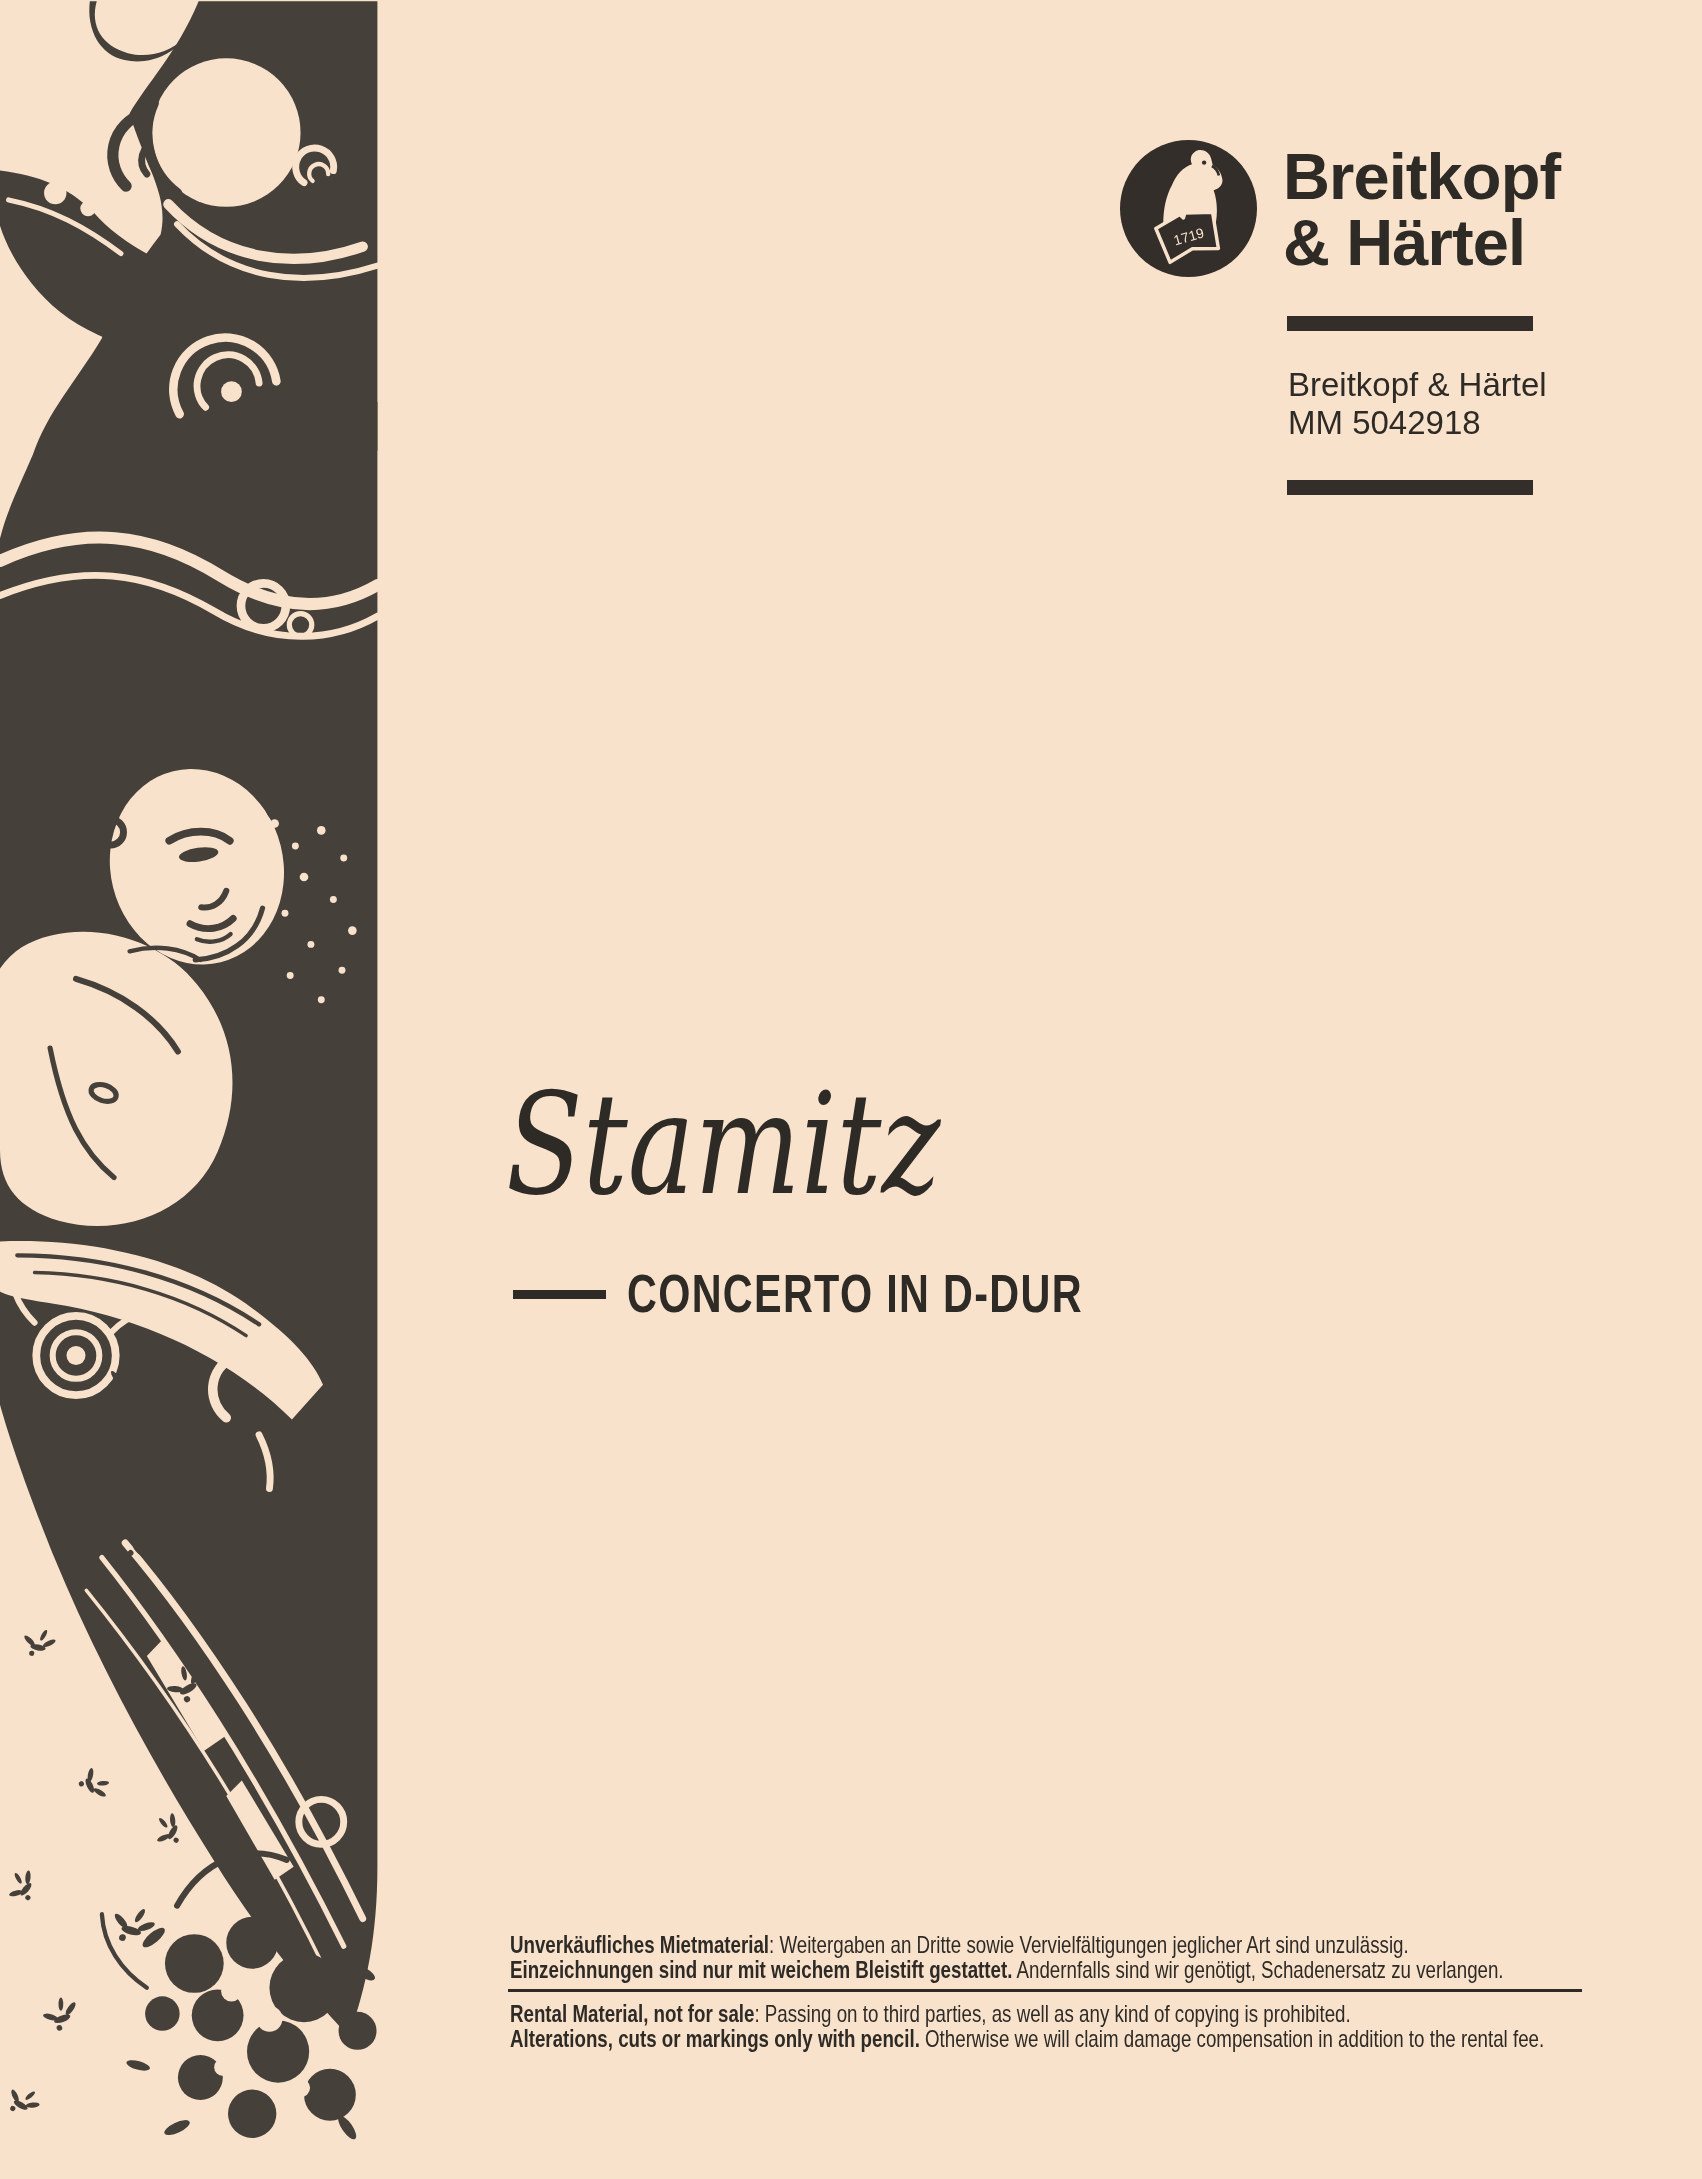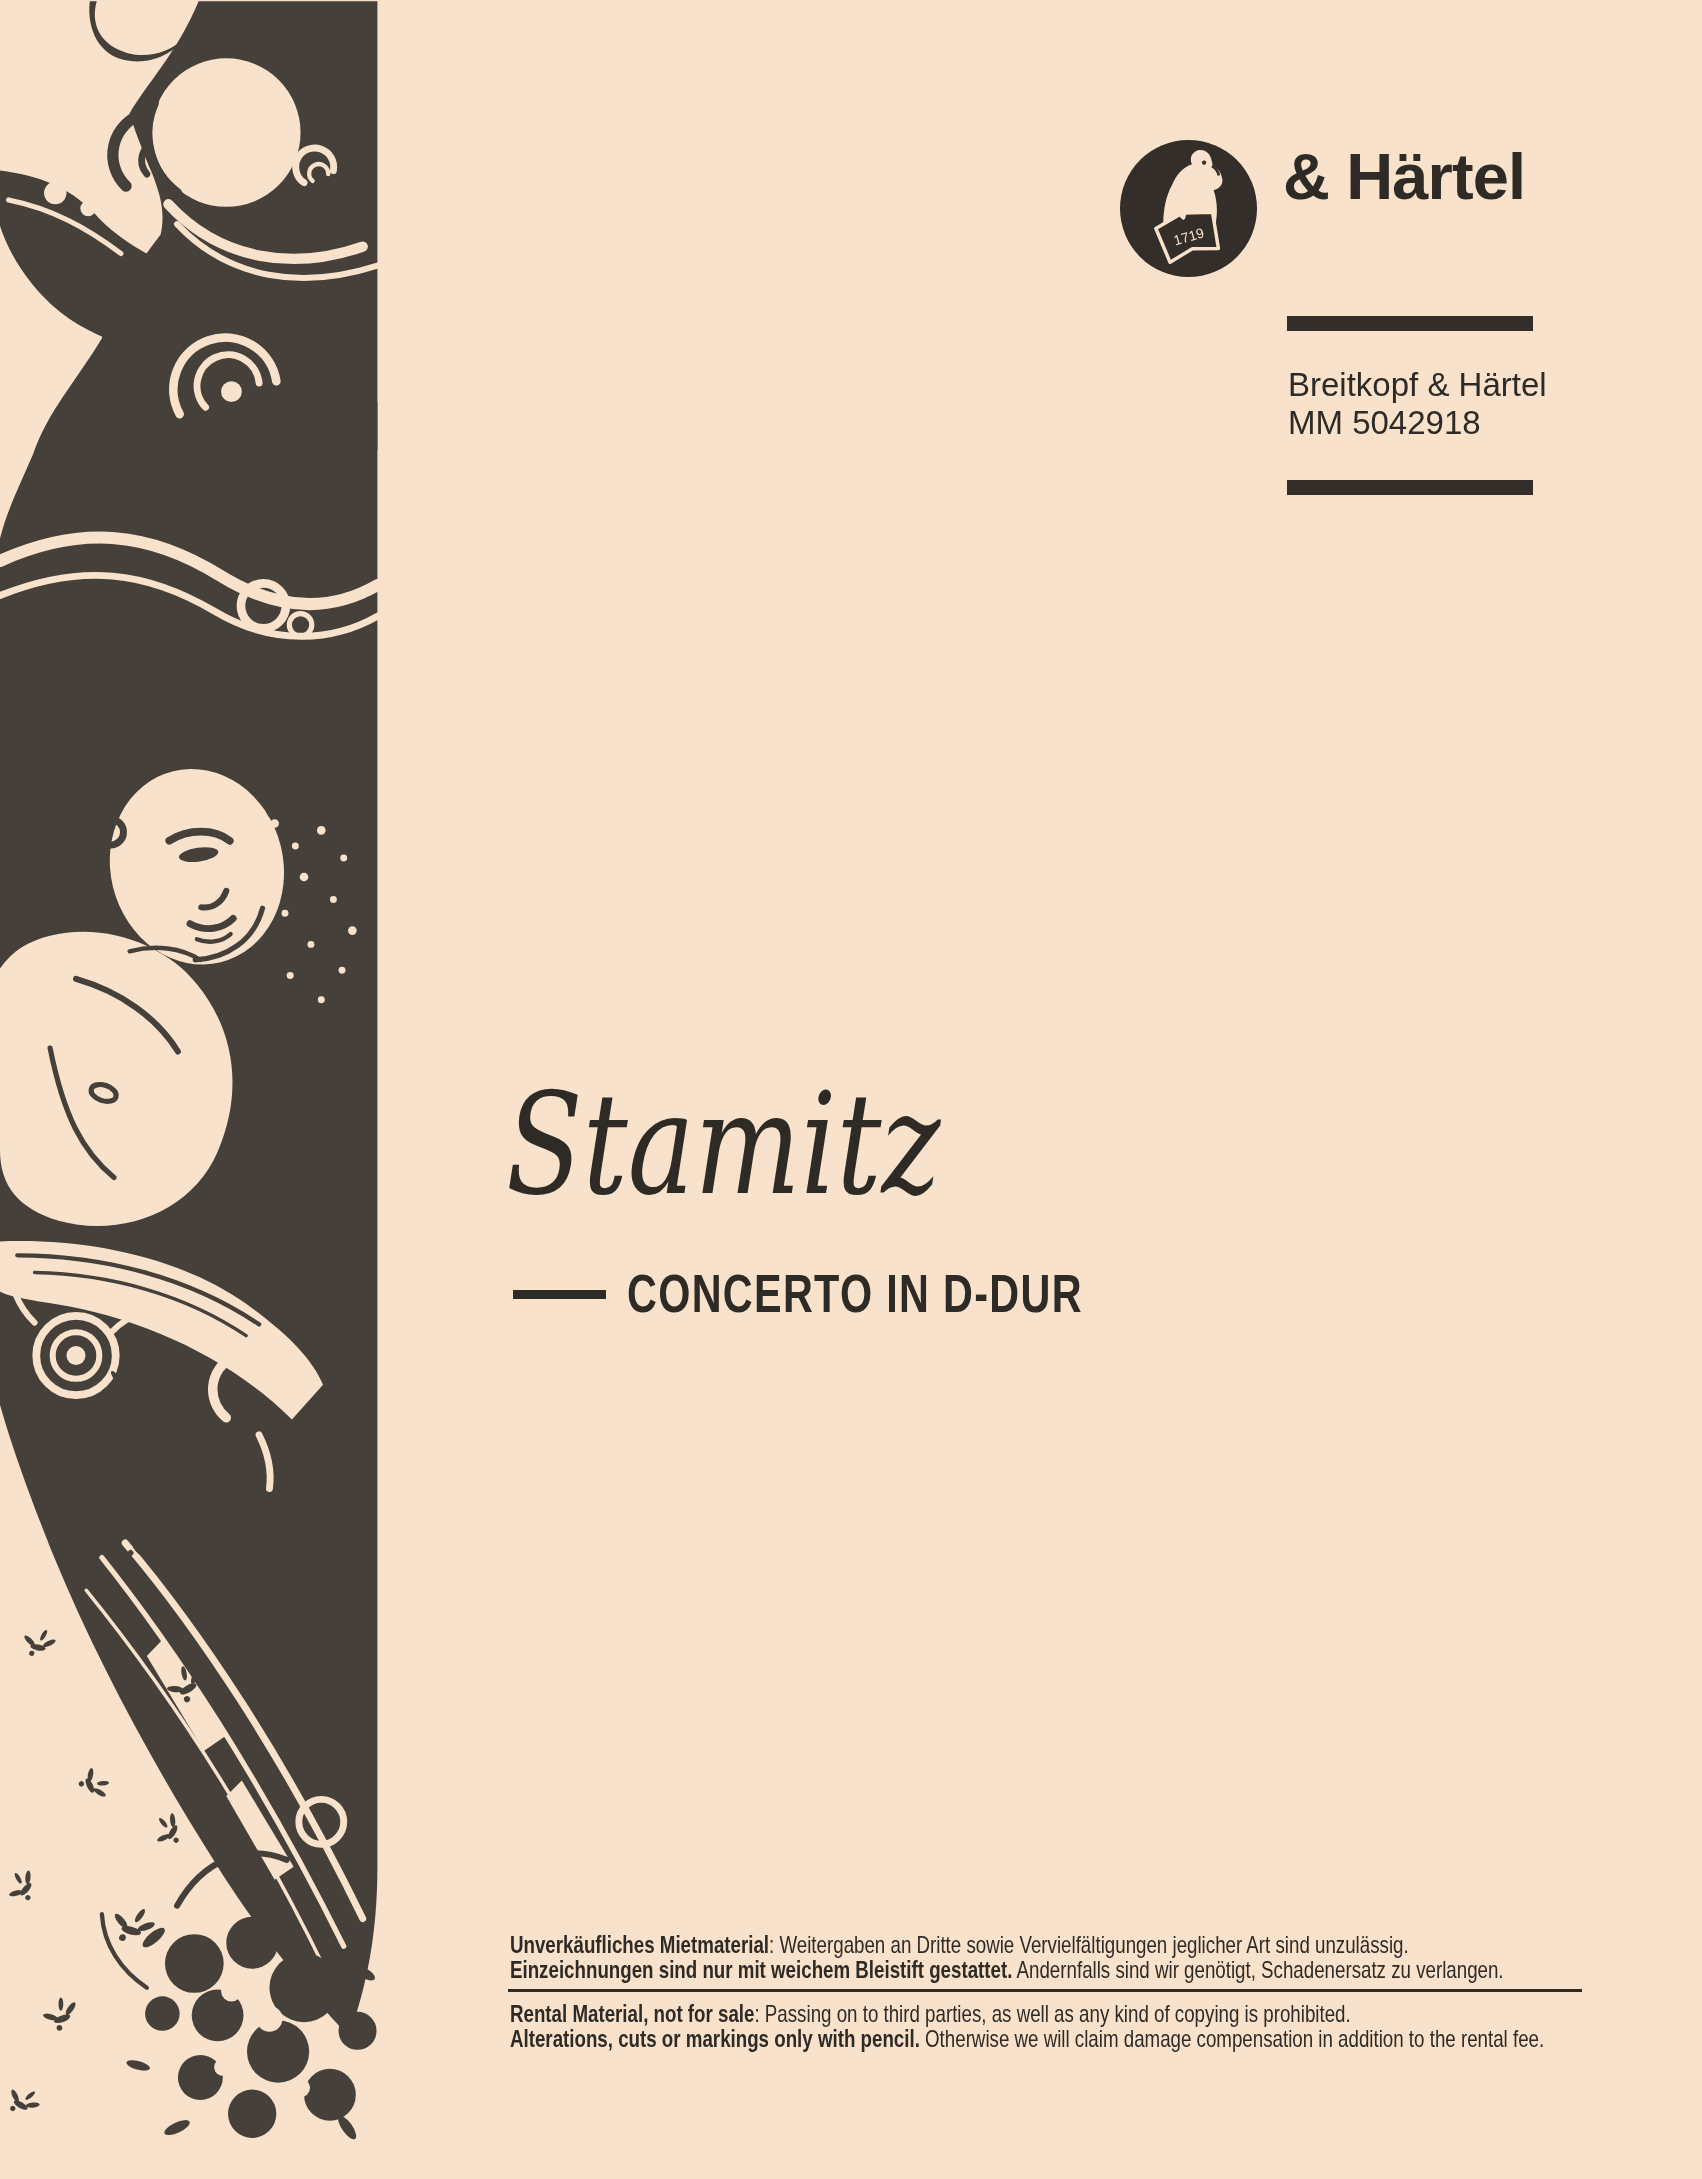--- a/index.html
+++ b/index.html
@@ -211,20 +211,21 @@
     L103,122 C95,115 86,113 78,115 C68,117 60,124 54,134 Z"></path>
   <circle cx="97" cy="26" r="2.5" fill="#332e29"></circle>
   <path d="M106,30 C110,32 113,36 114,41" stroke="#332e29" stroke-width="3" fill="none"></path>
   <g transform="rotate(-16 79 110)">
     <path d="M45,92 L76,84 L79,89 L82,84 L113,92 L108,134 L79,126 L50,134 Z" fill="#332e29" stroke="#f8e2cb" stroke-width="4" stroke-linejoin="round"></path>
     <text x="79" y="117" text-anchor="middle" font-family="Liberation Sans, sans-serif" font-size="16" fill="#f8e2cb">1719</text>
   </g>
 </svg>
 
 <div class="logo-wordmark">
+  <div>Breitkopf</div>
   <div>&amp; Härtel</div>
 </div>
 
 <div class="bar bar-top"></div>
 <div class="imprint">
   <div>Breitkopf &amp; Härtel</div>
   <div>MM 5042918</div>
 </div>
 <div class="bar bar-bottom"></div>
 

